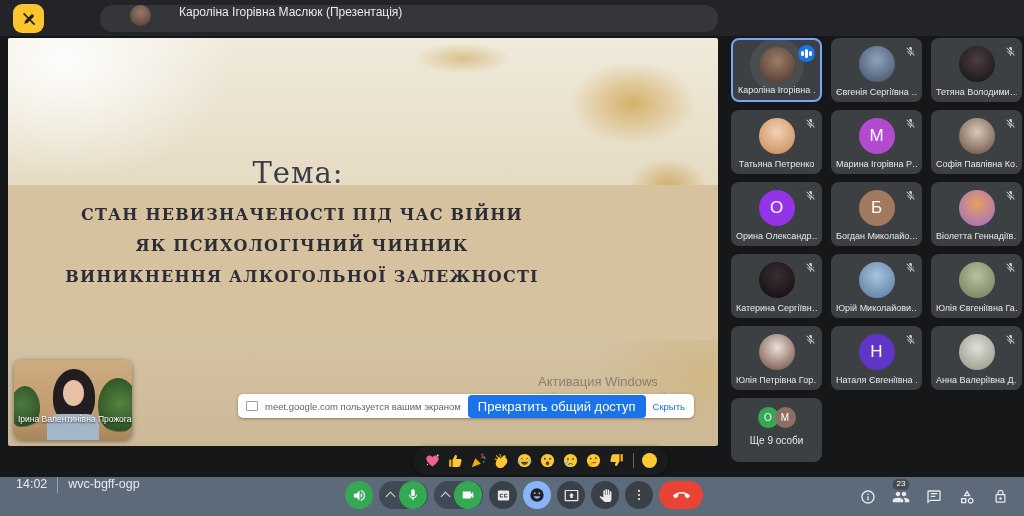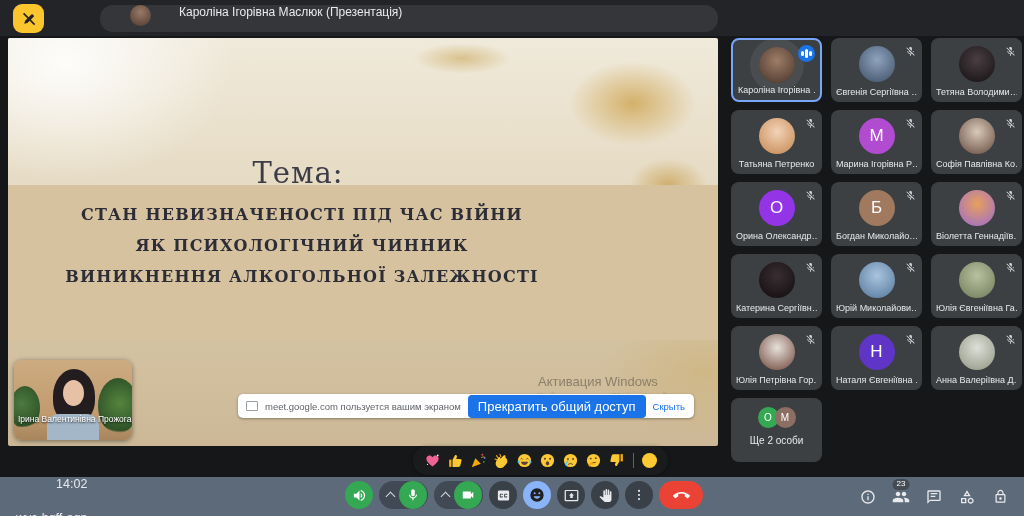--- a/index.html
+++ b/index.html
@@ -77,22 +77,22 @@
   .gc + .gc{margin-left:-4px;}
   
   .reactions{position:absolute;left:413px;top:446px;height:29px;display:flex;align-items:center;gap:4px;
              padding:0 10px;background:rgba(26,27,30,.95);border-radius:15px;box-shadow:0 1px 4px rgba(0,0,0,.4);}
   .rx{border:none;background:transparent;padding:1px;cursor:pointer;display:flex;align-items:center;}
   .rx svg{width:17px;height:17px;}
   .rx-div{width:1px;height:15px;background:#5f6368;margin:0 3px;}
   .skin-dot{width:15px;height:15px;border-radius:50%;}
   
   .bottombar{position:absolute;left:0;top:477px;width:1024px;height:39px;background:#5d6a7a;}
-  .bb-left{position:absolute;left:16px;top:0;height:39px;display:flex;align-items:flex-end;gap:10px;
-           font-size:12.5px;color:#e6eaee;flex-direction:column;}
+  .bb-left{position:absolute;left:16px;top:0;height:39px;display:flex;align-items:flex-start;gap:10px;
+           font-size:12.5px;color:#e6eaee;}
   .bb-sep{width:1px;height:16px;background:rgba(255,255,255,.38);}
   .bb-center{position:absolute;left:50%;top:4px;transform:translateX(-50%);margin-left:12px;
              display:flex;align-items:center;gap:6px;}
   .cbtn{border:none;width:28px;height:28px;border-radius:50%;display:flex;align-items:center;
         justify-content:center;cursor:pointer;padding:0;}
   .cbtn.green{background:#34a853;}
   .cbtn.dark{background:#3a4048;}
   .cbtn.blue{background:#8ab4f8;}
   .cbtn.red{width:44px;border-radius:15px;background:#ea4335;}
   .ctl-pill{display:flex;align-items:center;height:28px;background:#414954;border-radius:15px;padding:0 1px 0 5px;cursor:pointer;}
@@ -263,21 +263,21 @@
         <div class="mic-off"><svg width="11" height="11" viewBox="0 0 24 24" fill="#e8eaed">
             <path d="M19 11h-1.7c0 .74-.16 1.43-.43 2.05l1.23 1.23c.56-.98.9-2.09.9-3.28zm-4.02.17c0-.06.02-.11.02-.17V5a3 3 0 0 0-6 0v.18l5.98 5.99zM4.27 3 3 4.27l6.01 6.01V11a3 3 0 0 0 3 3c.23 0 .44-.03.65-.08l1.66 1.66c-.71.33-1.5.52-2.31.52-2.76 0-5.3-2.1-5.3-5.1H5c0 3.41 2.72 6.23 6 6.72V21h2v-3.28c.91-.13 1.77-.45 2.54-.9L19.73 21 21 19.73 4.27 3z"></path>
           </svg></div>
         <div class="tname">Анна Валеріївна Д…</div>
       </div>
       <div class="tile group">
         <div class="av-group">
           <span class="gc" style="background:#34a853">О</span>
           <span class="gc" style="background:#8d6e63">М</span>
         </div>
-        <div class="tname">Ще 2 особи</div>
+        <div class="tname">Ще 9 особи</div>
       </div>
     </div>
 
   <div class="reactions">
       <button class="rx">
         <svg viewBox="0 0 16 16">
           <path d="M8 13.6C4.6 11 2.2 8.9 2.2 6.4c0-1.7 1.3-3 3-3 1.1 0 2.1.6 2.8 1.5.7-.9 1.7-1.5 2.8-1.5 1.7 0 3 1.3 3 3 0 2.5-2.4 4.6-5.8 7.2z" fill="#f06292"></path>
           <circle cx="12.9" cy="3.2" r=".8" fill="#fff"></circle>
           <circle cx="3.3" cy="11.6" r=".6" fill="#fff"></circle>
         </svg>

